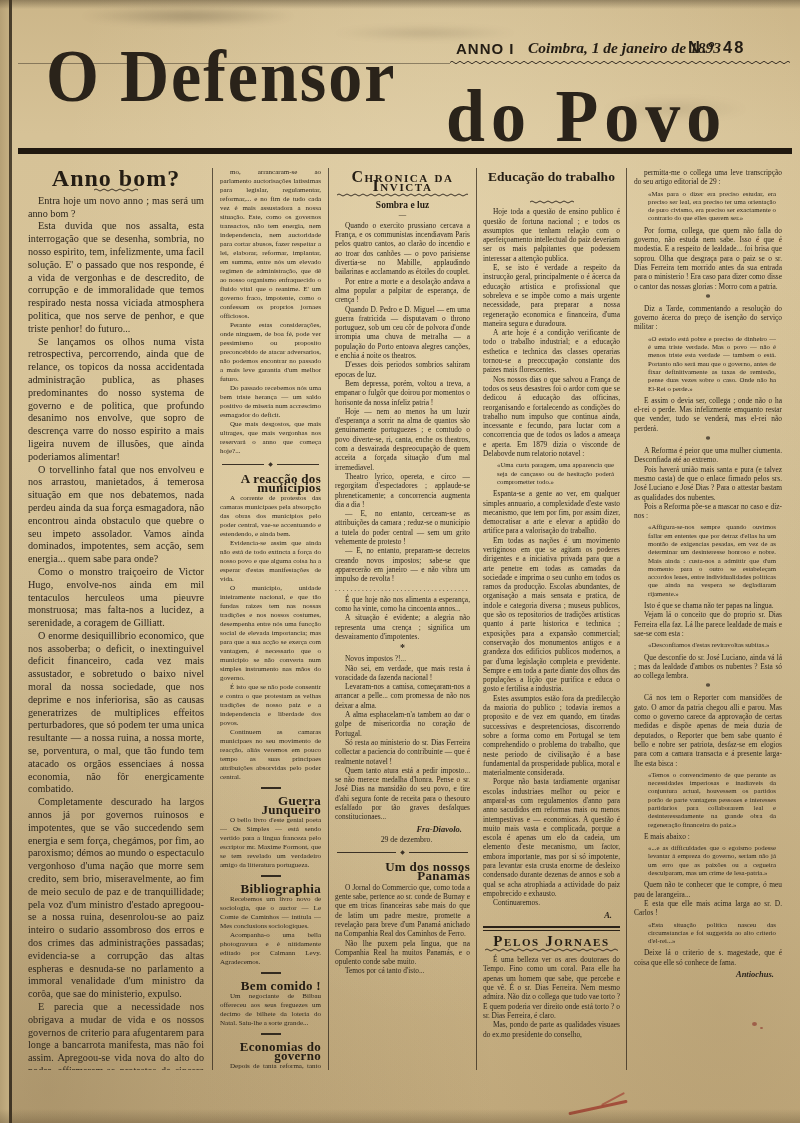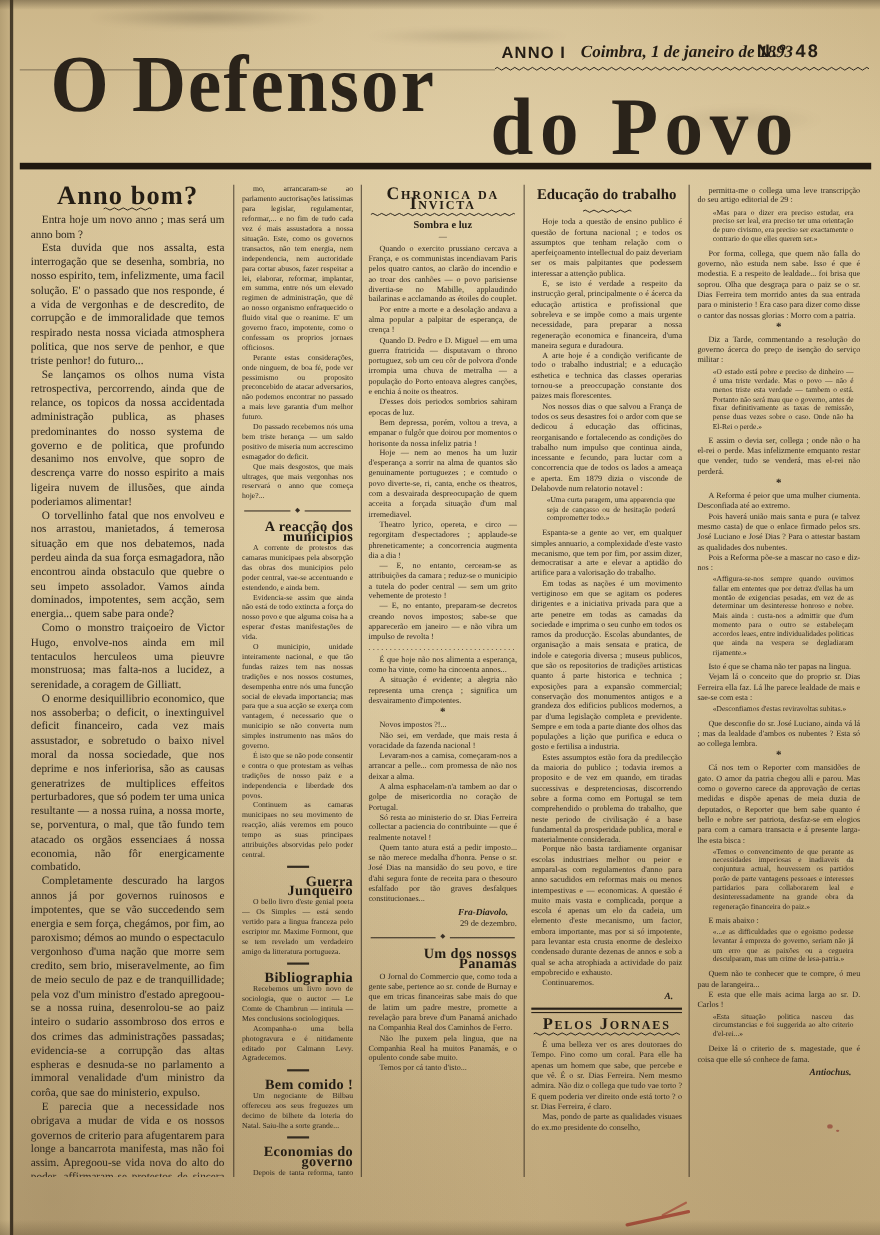--- a/index.html
+++ b/index.html
@@ -49,30 +49,30 @@
   .columns{position:absolute;left:28px;top:168px;width:762px;height:902px;display:flex;}
   .column{box-sizing:border-box;overflow:hidden;text-align:justify;}
   .col-0{width:184px;padding-right:8px;font-size:10.2px;line-height:12.8px;}
   .col-1{width:116px;padding:0 7px;font-size:7px;line-height:9px;border-left:1px solid rgba(40,32,22,.7);}
   .col-2{width:148px;padding:0 6px;font-size:7.4px;line-height:9.3px;border-left:1px solid rgba(40,32,22,.7);}
   .col-3{width:150px;padding:0 6px;font-size:7.4px;line-height:9.3px;border-left:1px solid rgba(40,32,22,.7);}
   .col-4{width:163px;padding:0 7px;font-size:7.4px;line-height:9.3px;border-left:1px solid rgba(40,32,22,.7);}
 
   .para{margin:0;text-indent:10px;hyphens:auto;}
   .article-title{font-size:24px;font-weight:bold;text-align:center;margin:4px 0 2px;letter-spacing:1px;color:#241d14;}
-  .heading-lg{font-size:13.5px;font-weight:bold;text-align:center;margin:4px 0 8px;color:#241d14;}
+  .heading-lg{font-size:13.5px;font-weight:bold;text-align:center;margin:4px 0 18px;color:#241d14;}
   .chronica-title,.journal-title{font-variant:small-caps;font-size:16px;letter-spacing:1.6px;
     text-align:center;margin:4px 0 1px;color:#241d14;font-weight:bold;}
   .journal-title{font-size:15px;}
   .heading{font-weight:bold;text-align:right;font-size:13px;margin:7px 0 2px;letter-spacing:.3px;color:#241d14;}
   .subheading{font-weight:bold;text-align:center;font-size:9.5px;margin:3px 0 0;color:#241d14;}
   .dash-sep{text-align:center;line-height:8px;margin:1px 0 2px;}
   .quote{font-size:6.8px;line-height:8.3px;margin:3px 6px 3px 14px;hyphens:auto;}
   .signature{text-align:right;font-style:italic;font-weight:bold;font-size:8.5px;margin:3px 8px 1px 0;}
-  .dateline{font-size:7.8px;margin:1px 0 2px 8px;text-align:right;}
+  .dateline{font-size:7.8px;margin:1px 0 2px 8px;text-align:center;}
   .star{text-align:center;font-weight:bold;font-size:10px;line-height:9px;margin:2px 0;}
   .dots{overflow:hidden;white-space:nowrap;letter-spacing:2px;margin:1px 0;}
   .divider{display:flex;align-items:center;gap:4px;margin:5px 2px;}
   .divider .line{flex:1;height:1px;background:#3a3126;}
   .divider .dot{font-size:6px;line-height:6px;color:#3a3126;}
   .short-rule{width:20px;height:2px;background:#332b20;margin:5px auto;}
   .double-rule{border-top:2px solid #2a2218;border-bottom:1px solid #2a2218;height:2px;margin:6px 0;}
   .squig{text-align:center;margin:1px 0 2px;line-height:0;}
 
   
@@ -132,21 +132,21 @@
         <p class="para">A corrente de protestos das camaras municipaes pela absorpção das obras dos municipios pelo poder central, vae-se accentuando e estendendo, e ainda bem.</p>
         <p class="para">Evidencia-se assim que ainda não está de todo extincta a força do nosso povo e que alguma coisa ha a esperar d'estas manifestações de vida.</p>
         <p class="para">O municipio, unidade inteiramente nacional, e que tão fundas raizes tem nas nossas tradições e nos nossos costumes, desempenha entre nós uma funcção social de elevada importancia; mas para que a sua acção se exerça com vantagem, é necessario que o municipio se não converta num simples instrumento nas mãos do governo.</p>
         <p class="para">É isto que se não pode consentir e contra o que protestam as velhas tradições de nosso paiz e a independencia e liberdade dos povos.</p>
         <p class="para">Continuem as camaras municipaes no seu movimento de reacção, aliás veremos em pouco tempo as suas principaes attribuições absorvidas pelo poder central.</p>
         <div class="short-rule"></div>
         <div class="heading">Guerra Junqueiro</div>
         <p class="para">O bello livro d'este genial poeta — Os Simples — está sendo vertido para a lingua franceza pelo escriptor mr. Maxime Formont, que se tem revelado um verdadeiro amigo da litteratura portugueza.</p>
         <div class="short-rule"></div>
         <div class="heading">Bibliographia</div>
-        <p class="para">Recebemos um livro novo de sociologia, que o auctor — Le Comte de Chambrun — intitula — Mes conclusions sociologiques.</p>
+        <p class="para">Recebemos um livro novo de sociologia, que o auctor — Le Comte de Caminhos — intitula — Mes conclusions sociologiques.</p>
         <p class="para">Acompanha-o uma bella photogravura e é nitidamente editado por Calmann Levy. Agradecemos.</p>
         <div class="short-rule"></div>
         <div class="heading">Bem comido !</div>
         <p class="para">Um negociante de Bilbau offereceu aos seus freguezes um decimo de bilhete da loteria do Natal. Saiu-lhe a sorte grande...</p>
         <div class="short-rule"></div>
         <div class="heading">Economias do governo</div>
         <p class="para">Depois de tanta reforma, tanto fogo de vistas e tanta poeira, vem o proprio Trapo, orgão ministerial, annunciar que o deficit orçamental subirá á bonita quantia de 6:000 contos de réis.</p>
       </div>
     <div class="column col-2">
         <div class="chronica-title">Chronica da Invicta</div>

